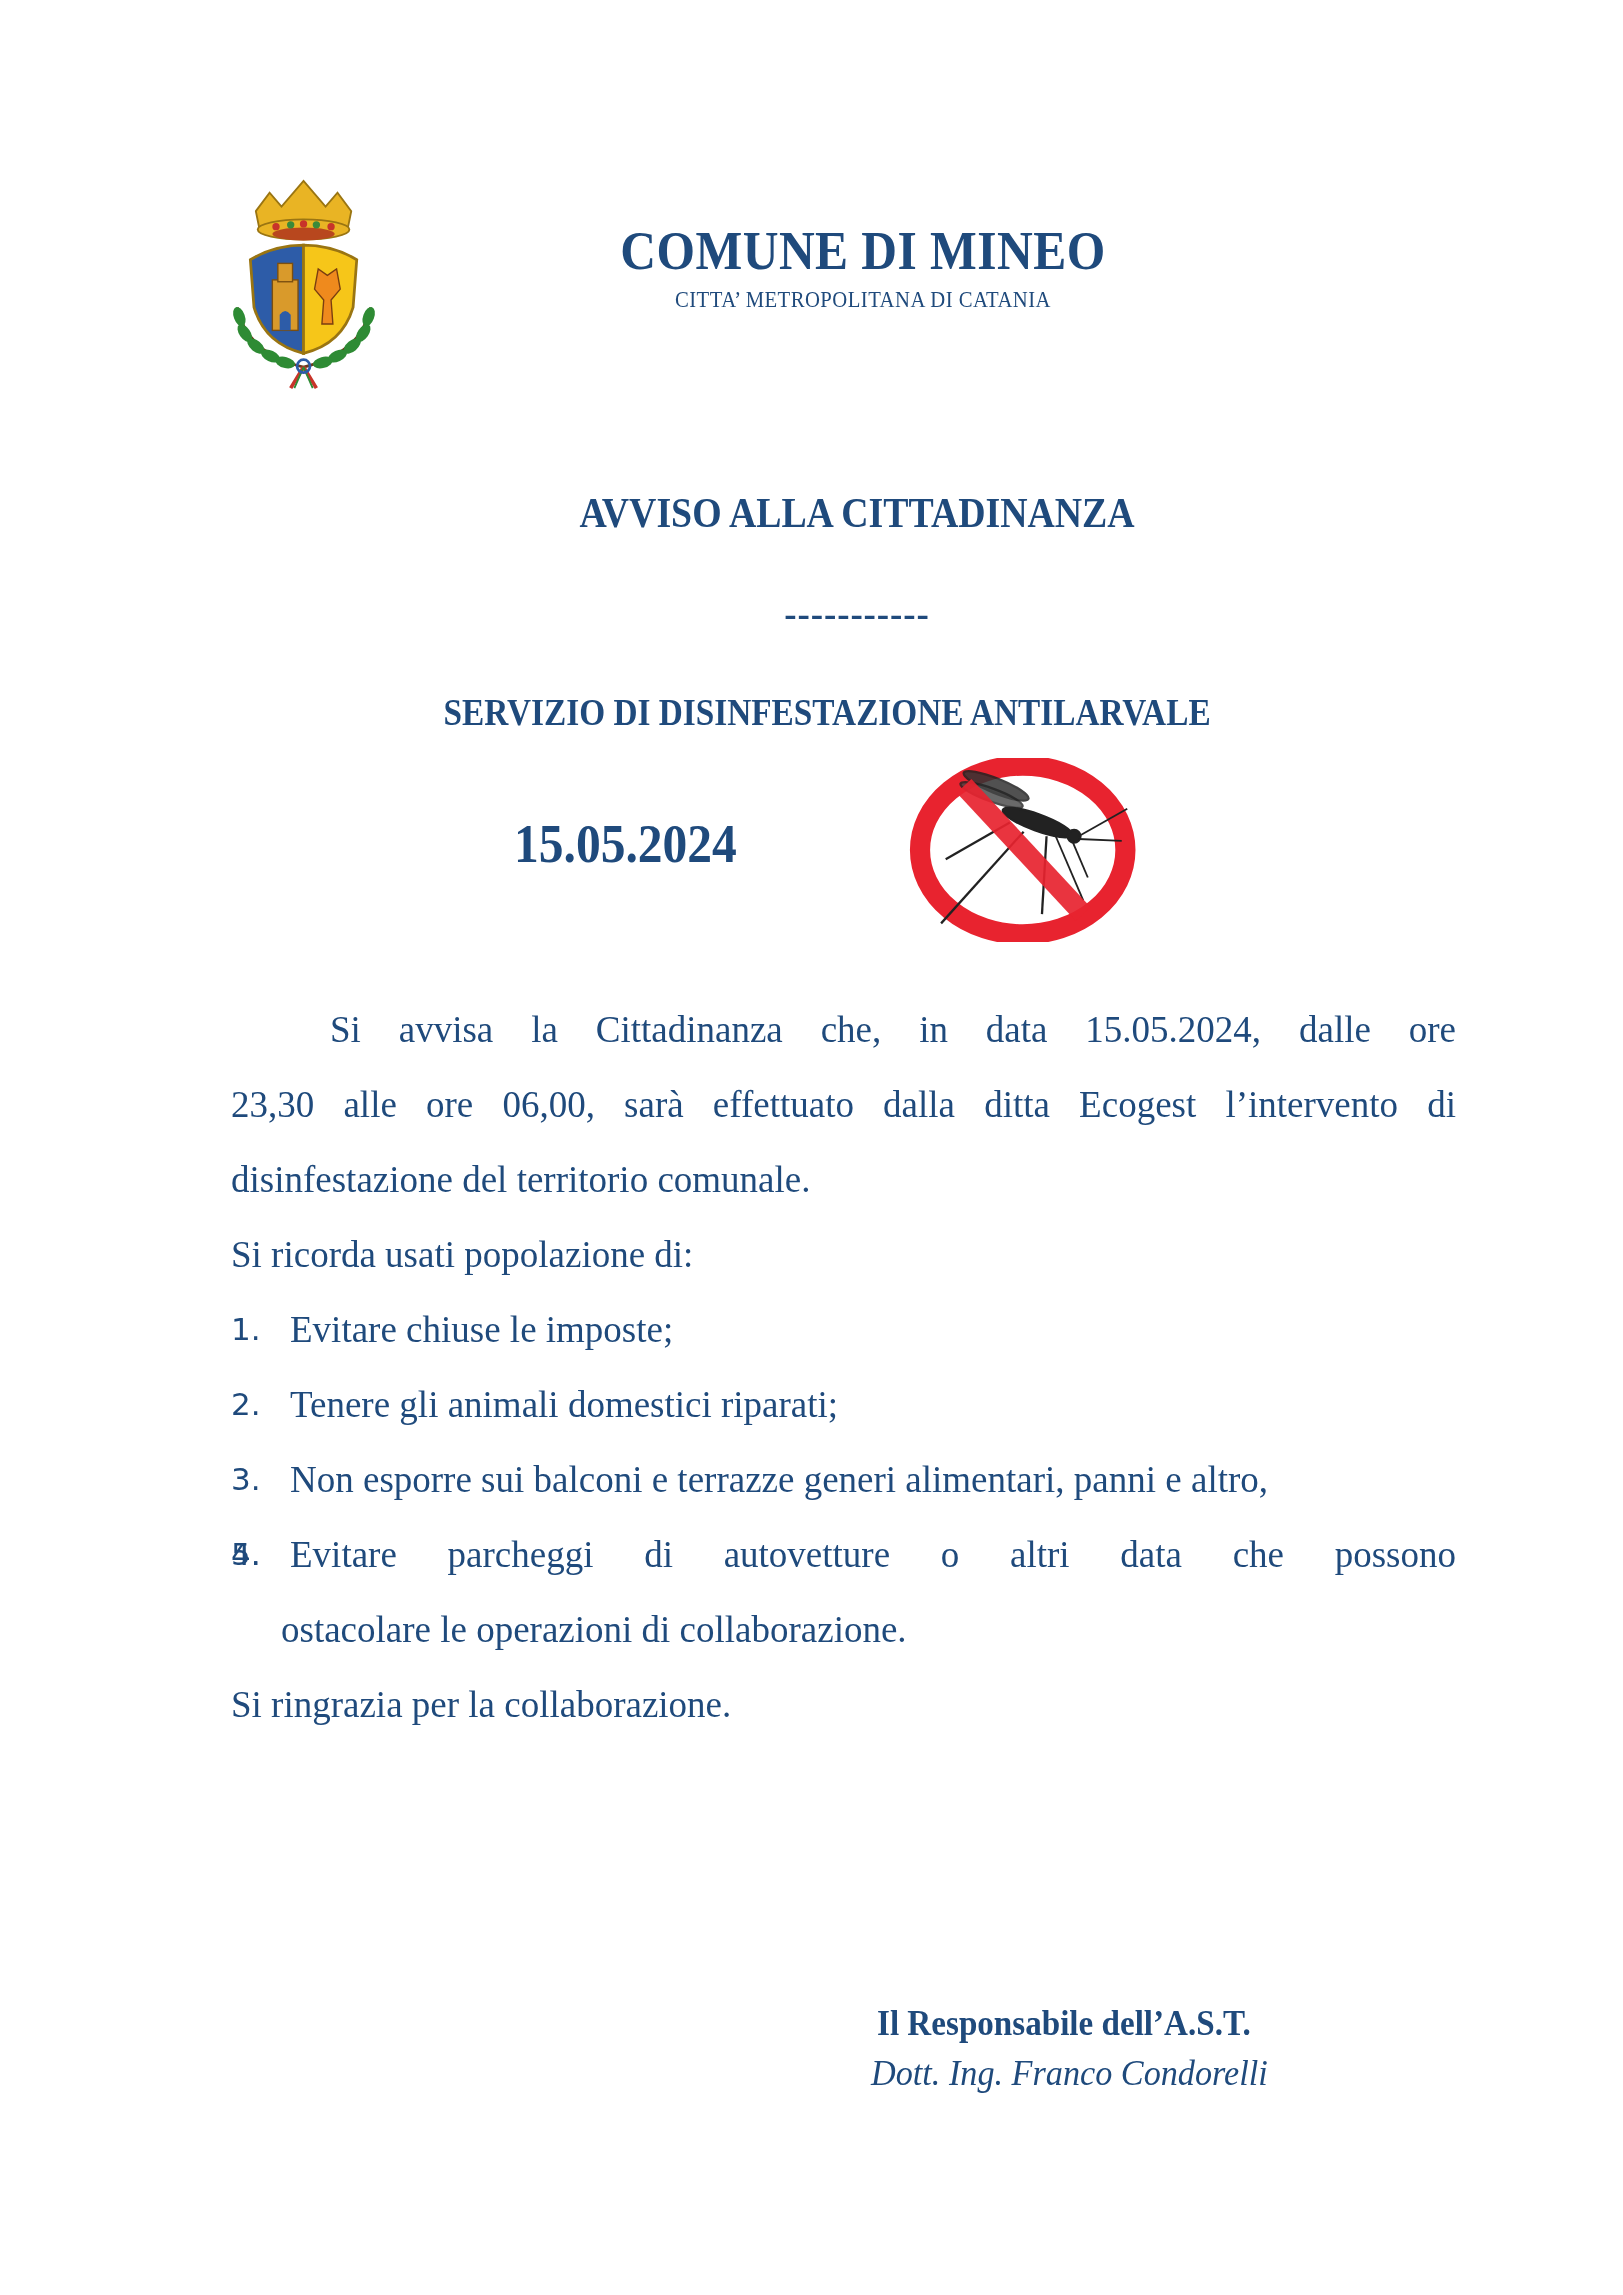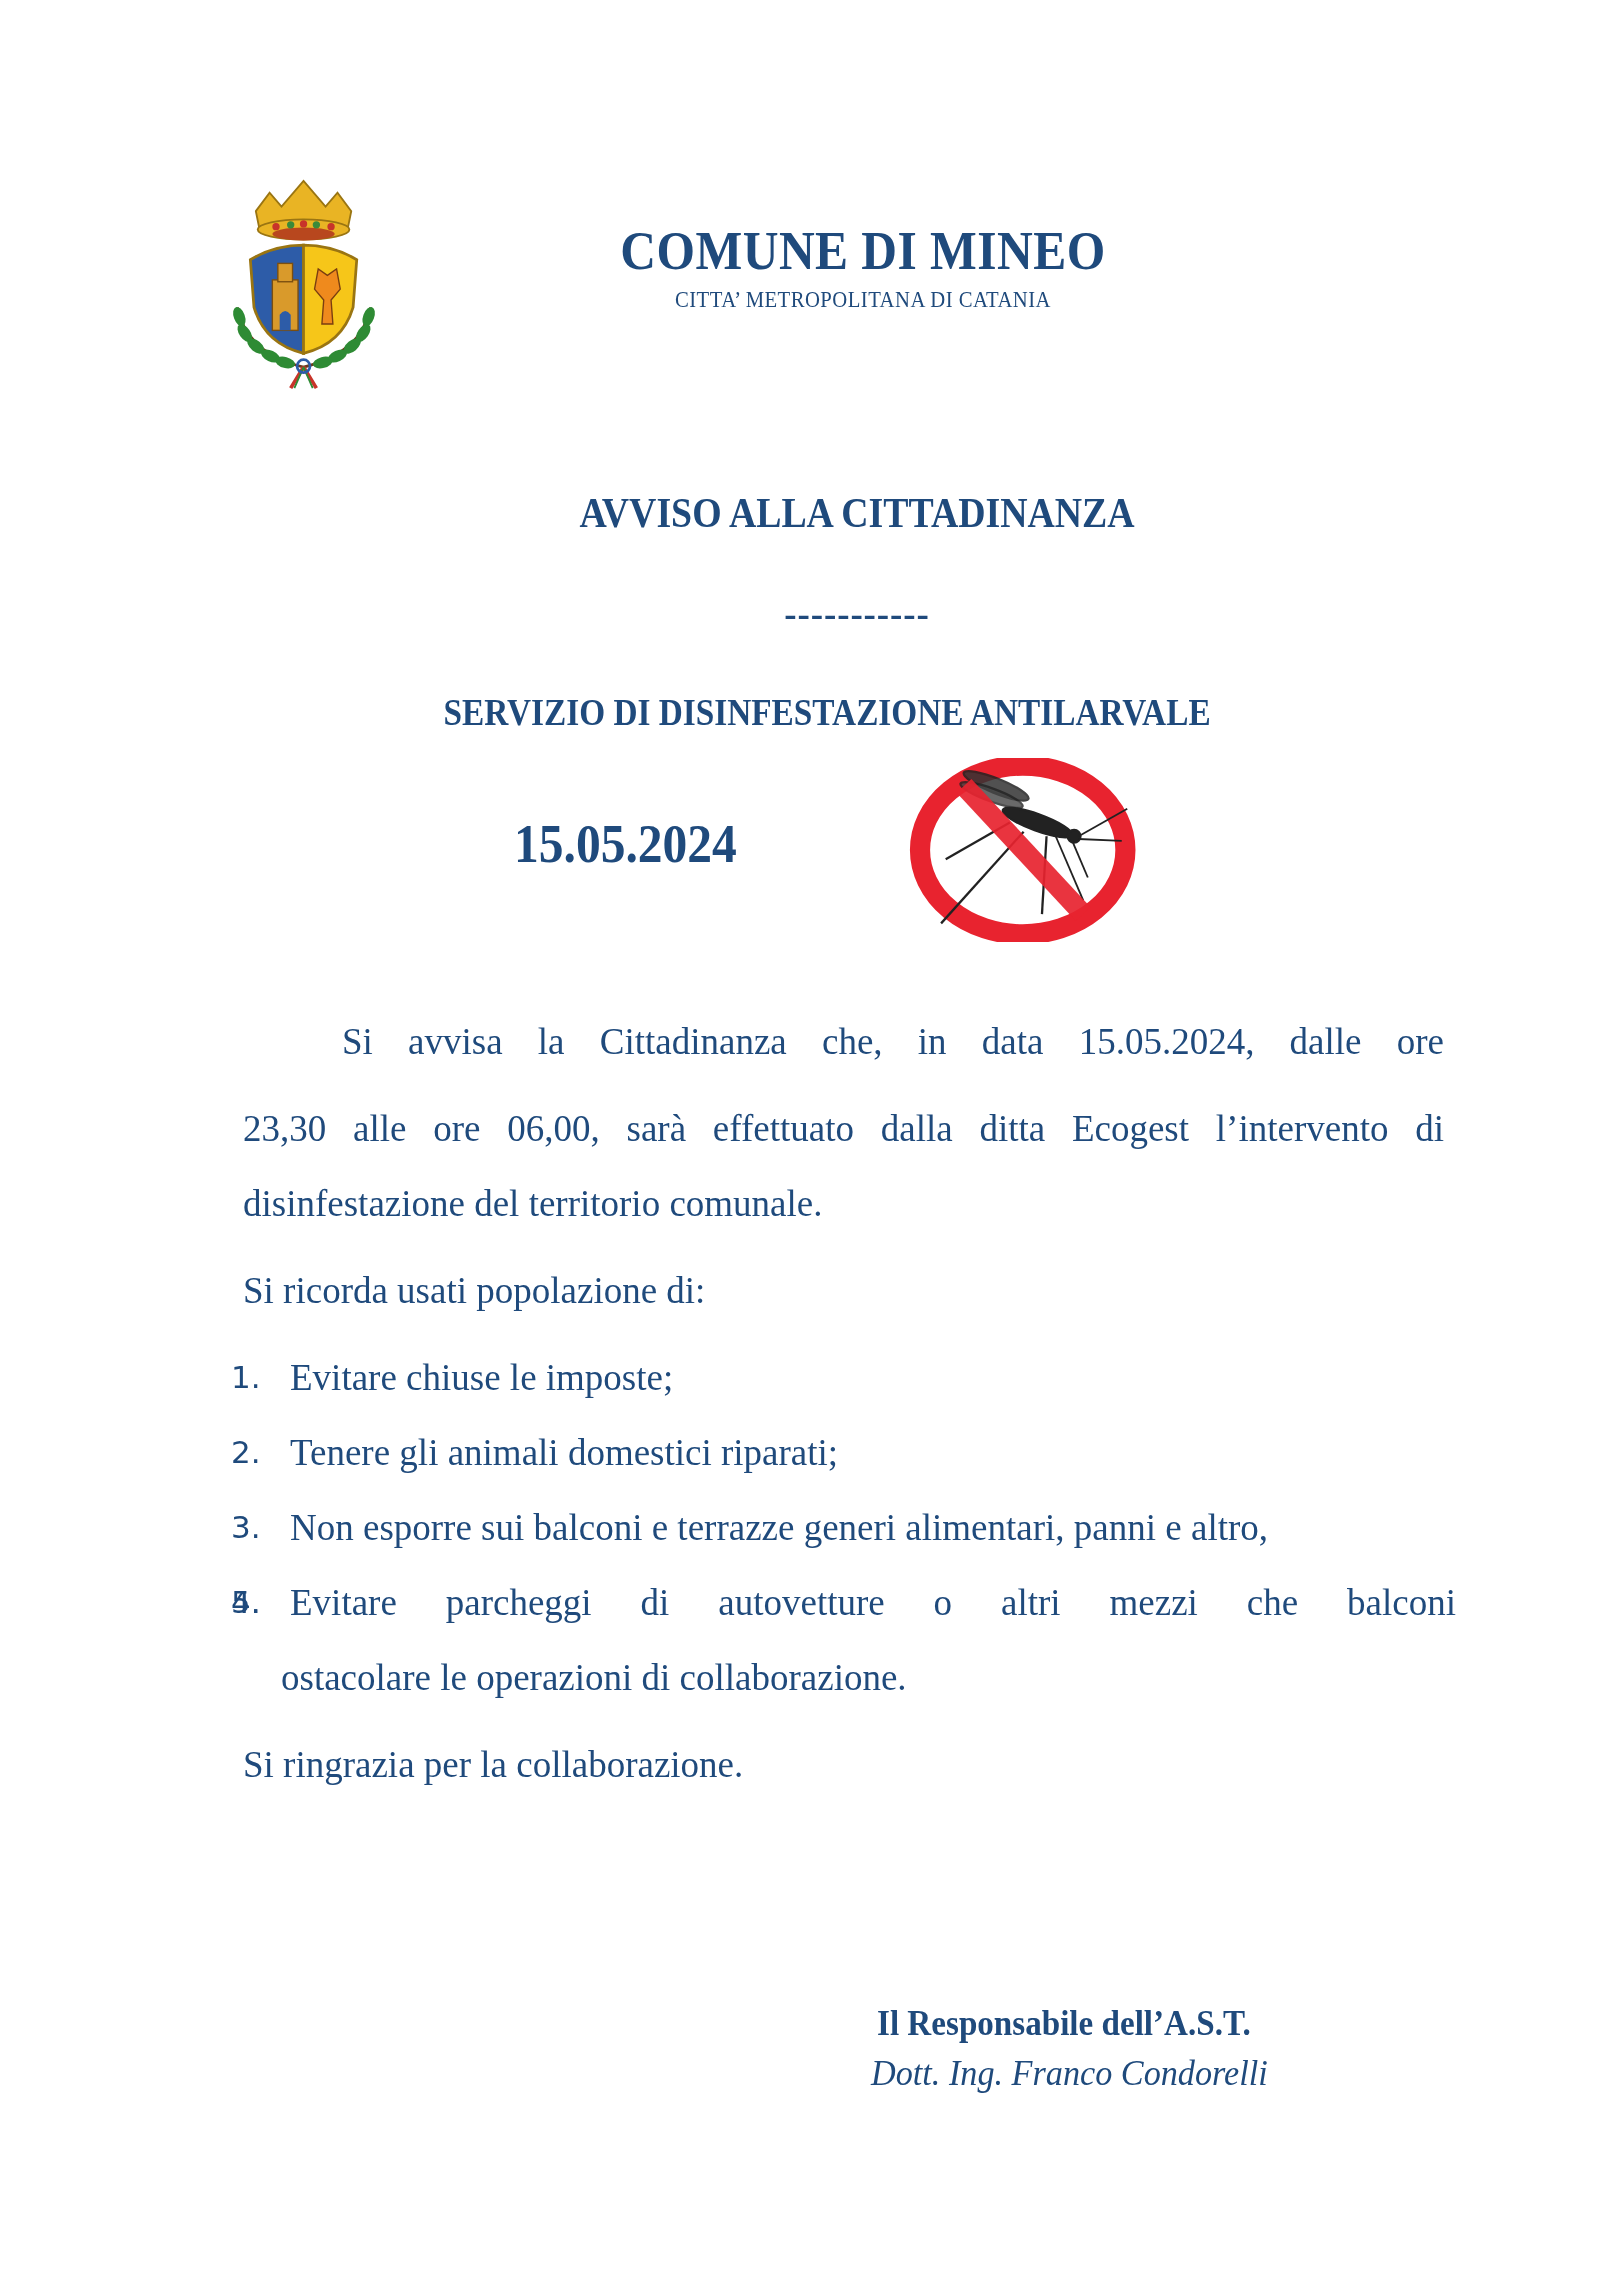--- a/index.html
+++ b/index.html
@@ -8,21 +8,21 @@
   .abs { position: absolute; }
   .logo { left: 219px; top: 179px; width: 170px; height: 211px; }
   .title { left: 514px; width: 698px; top: 219px; text-align: center; font-size: 55px; font-weight: bold; letter-spacing: 0.5px; transform: scaleX(0.9); transform-origin: center; }
   .subtitle { left: 514px; width: 698px; top: 287px; text-align: center; font-size: 23px; letter-spacing: 0.5px; transform: scaleX(0.9); }
   .notice-title { left: 275px; width: 1164px; top: 489px; text-align: center; font-size: 42px; font-weight: bold; transform: scaleX(0.9); }
   .separator { left: 275px; width: 1164px; top: 592px; text-align: center; font-size: 37px; font-weight: bold; letter-spacing: 0.9px; }
   .service-title { left: 184px; width: 1286px; top: 691px; text-align: center; font-size: 37px; font-weight: bold; transform: scaleX(0.9); }
   .date { left: 514px; top: 812px; font-size: 55px; font-weight: bold; transform: scaleX(0.9); transform-origin: left; }
   .icon { left: 909px; top: 758px; width: 243px; height: 184px; }
   .body { left: 231px; width: 1225px; top: 992px; font-size: 37px; line-height: 75px; }
-  .body p { margin: 12px; text-align: justify; }
+  .body p { margin: 0; text-align: justify; }
   .indent { text-indent: 99px; }
   .body p.just { text-align-last: justify; }
   ol { margin: 0; padding: 0; list-style: none; }
   ol li { position: relative; padding-left: 59px; text-align: justify; }
   ol li .num { position: absolute; left: 0; top: 0; font-family: "DejaVu Sans", "Liberation Sans", sans-serif; font-size: 31px; }
   ol li.just { text-align-last: justify; }
   ol li .cont { display: block; padding-left: -9.2px; margin-left: -9.2px; text-align-last: left; }
   .sig-role { left: 877px; top: 2002px; font-size: 36px; font-weight: bold; transform: scaleX(0.92); transform-origin: left; }
   .sig-name { left: 871px; top: 2052px; font-size: 36px; font-style: italic; transform: scaleX(0.95); transform-origin: left; }
 </style>
@@ -115,21 +115,21 @@
     </li>
     <li>
       <span class="num">3.</span>
       <span>Non esporre sui balconi e terrazze generi alimentari, panni e altro,</span>
     </li>
     <li>
       <span class="num">4.</span>
     </li>
     <li class="just" style="text-align-last: justify;">
       <span class="num">5.</span>
-      <span>Evitare parcheggi di autovetture o altri mezzi che balconi</span>
+      <span>Evitare parcheggi di autovetture o altri data che possono</span>
     </li>
     <li style="padding-left:50px;">
       <span>ostacolare le operazioni di collaborazione.</span>
     </li>
   </ol>
   <p>Si ringrazia per la collaborazione.</p>
 </div>
 
 <div class="abs sig-role">Il Responsabile dell’A.S.T.</div>
 <div class="abs sig-name">Dott. Ing. Franco Condorelli</div>

